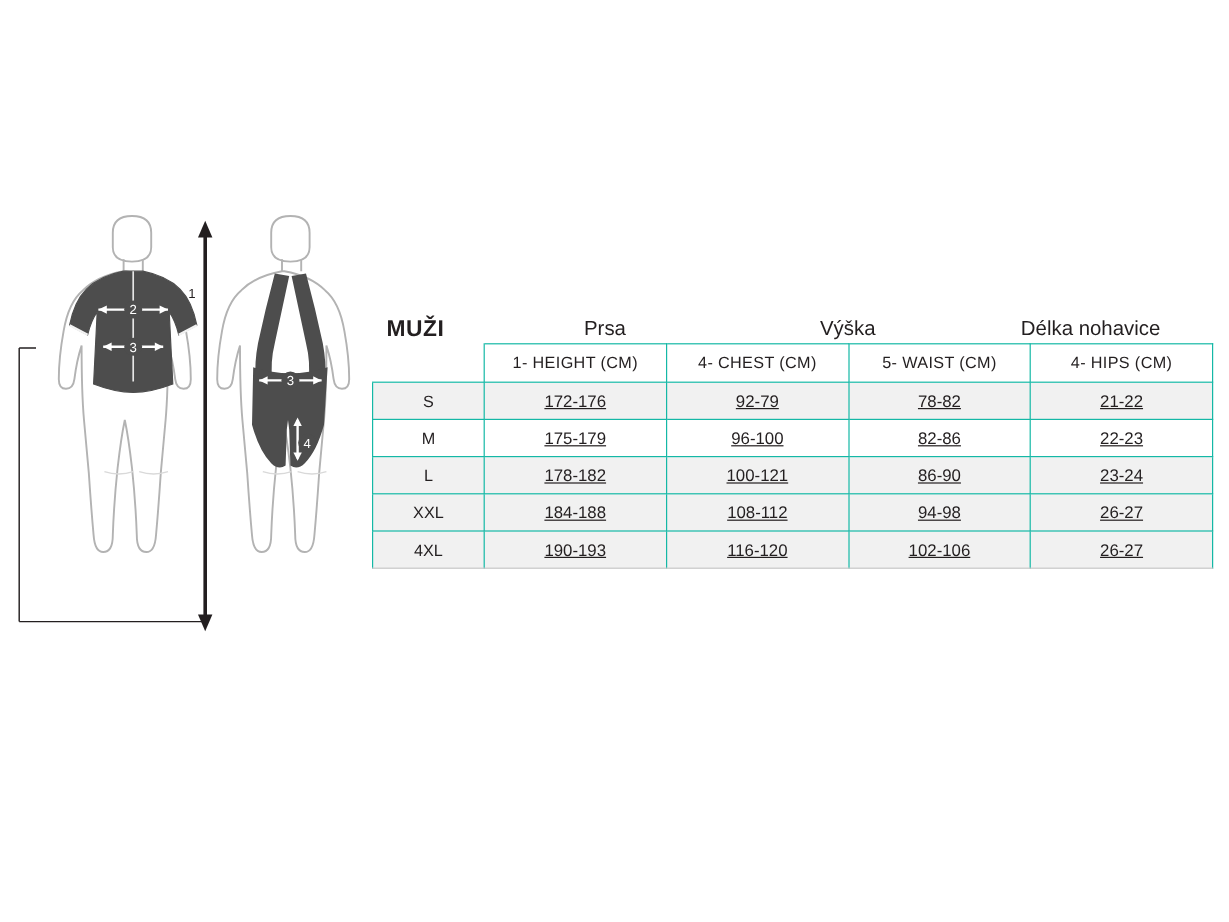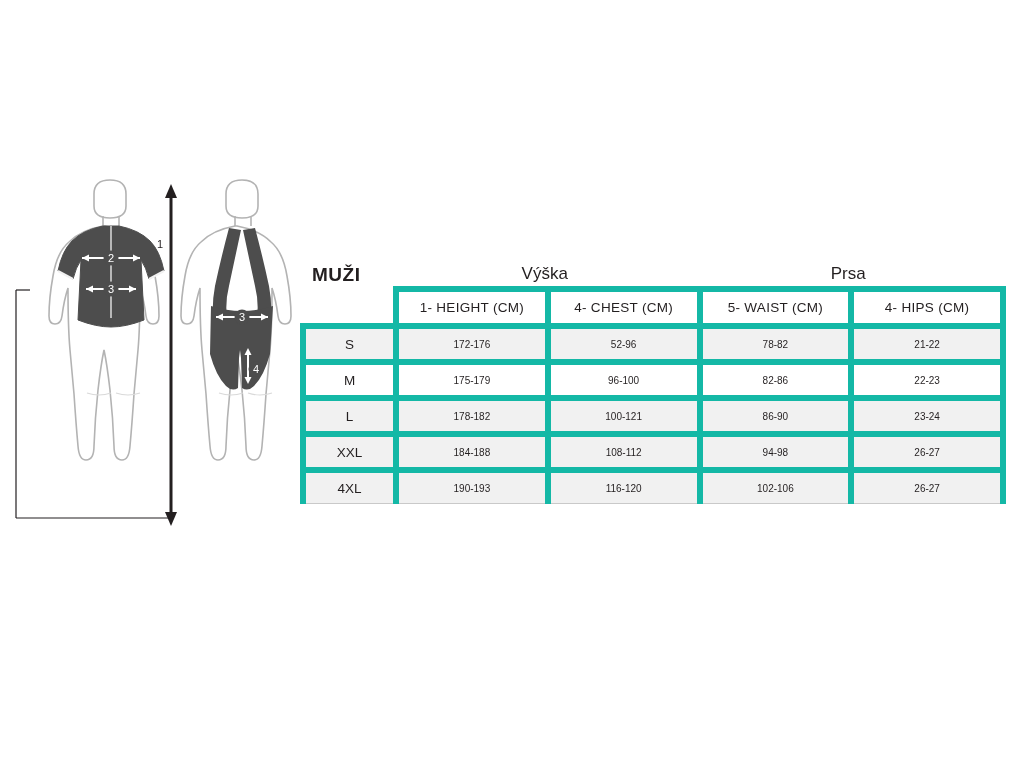--- a/index.html
+++ b/index.html
@@ -30,21 +30,21 @@
     position: absolute;
     left: 8px;
     top: 178px;
     width: 300px;
     height: 360px;
   }
 
   
   #sizechart {
     position: absolute;
-    left: 300px;
+    left: 310px;
     top: 238px;
     width: 700px;
   }
 
   .chart-head {
     display: flex;
     align-items: flex-end;
     height: 48px;
   }
   .chart-head .title-cell {
@@ -67,21 +67,21 @@
   table.sizes {
     border-collapse: collapse;
     width: 700px;
     table-layout: fixed;
   }
   table.sizes col.c0 { width: 93px; }
   table.sizes col.cx { width: 151.75px; }
 
   table.sizes th,
   table.sizes td {
-    border: 6px solid #14b8a6;
+    border: 1px solid #14b8a6;
     text-align: center;
     font-size: 13.5px;
     color: #231f20;
     height: 30px;
     font-weight: normal;
     padding: 0;
   }
   table.sizes thead th {
     height: 31px;
     letter-spacing: 0.3px;
@@ -90,21 +90,22 @@
     border-top: none;
     border-left: none;
   }
   table.sizes tbody tr.alt td {
     background: #f1f1f1;
   }
   table.sizes tbody td.size-label {
     font-size: 13.5px;
   }
   table.sizes tbody td.val {
-    font-size: 10px;
+    font-size: 14px;
+    text-decoration: underline;
   }
 
   
   table.sizes tbody tr:last-child td {
     border-bottom: 1px solid #c9c9c9;
   }
 
   .fig-num {
     font-size: 11px;
     fill: #ffffff;
@@ -211,22 +212,23 @@
         <path d="M211 215 q12 4 24 0 M240 215 q12 4 24 0" stroke="#d9d9d9" stroke-width="1.2" fill="none"></path>
       </g>
 
     </svg>
   </div>
 
   <div id="sizechart">
 
     <div class="chart-head">
       <div class="title-cell">MUŽI</div>
+      <div class="meas-cell">Prsa</div>
       <div class="meas-cell">Výška</div>
-      <div class="meas-cell">Prsa</div>
+      <div class="meas-cell">Délka nohavice</div>
     </div>
 
     <table class="sizes">
       <colgroup>
         <col class="c0">
           <col class="cx">
           <col class="cx">
           <col class="cx">
           <col class="cx">
       </colgroup>
@@ -236,21 +238,21 @@
           <th>1- HEIGHT (CM)</th>
           <th>4- CHEST (CM)</th>
           <th>5- WAIST (CM)</th>
           <th>4- HIPS (CM)</th>
         </tr>
       </thead>
       <tbody>
         <tr class="alt">
           <td class="size-label">S</td>
           <td class="val">172-176</td>
-          <td class="val">52-96</td>
+          <td class="val">92-79</td>
           <td class="val">78-82</td>
           <td class="val">21-22</td>
         </tr>
         <tr>
           <td class="size-label">M</td>
           <td class="val">175-179</td>
           <td class="val">96-100</td>
           <td class="val">82-86</td>
           <td class="val">22-23</td>
         </tr>

